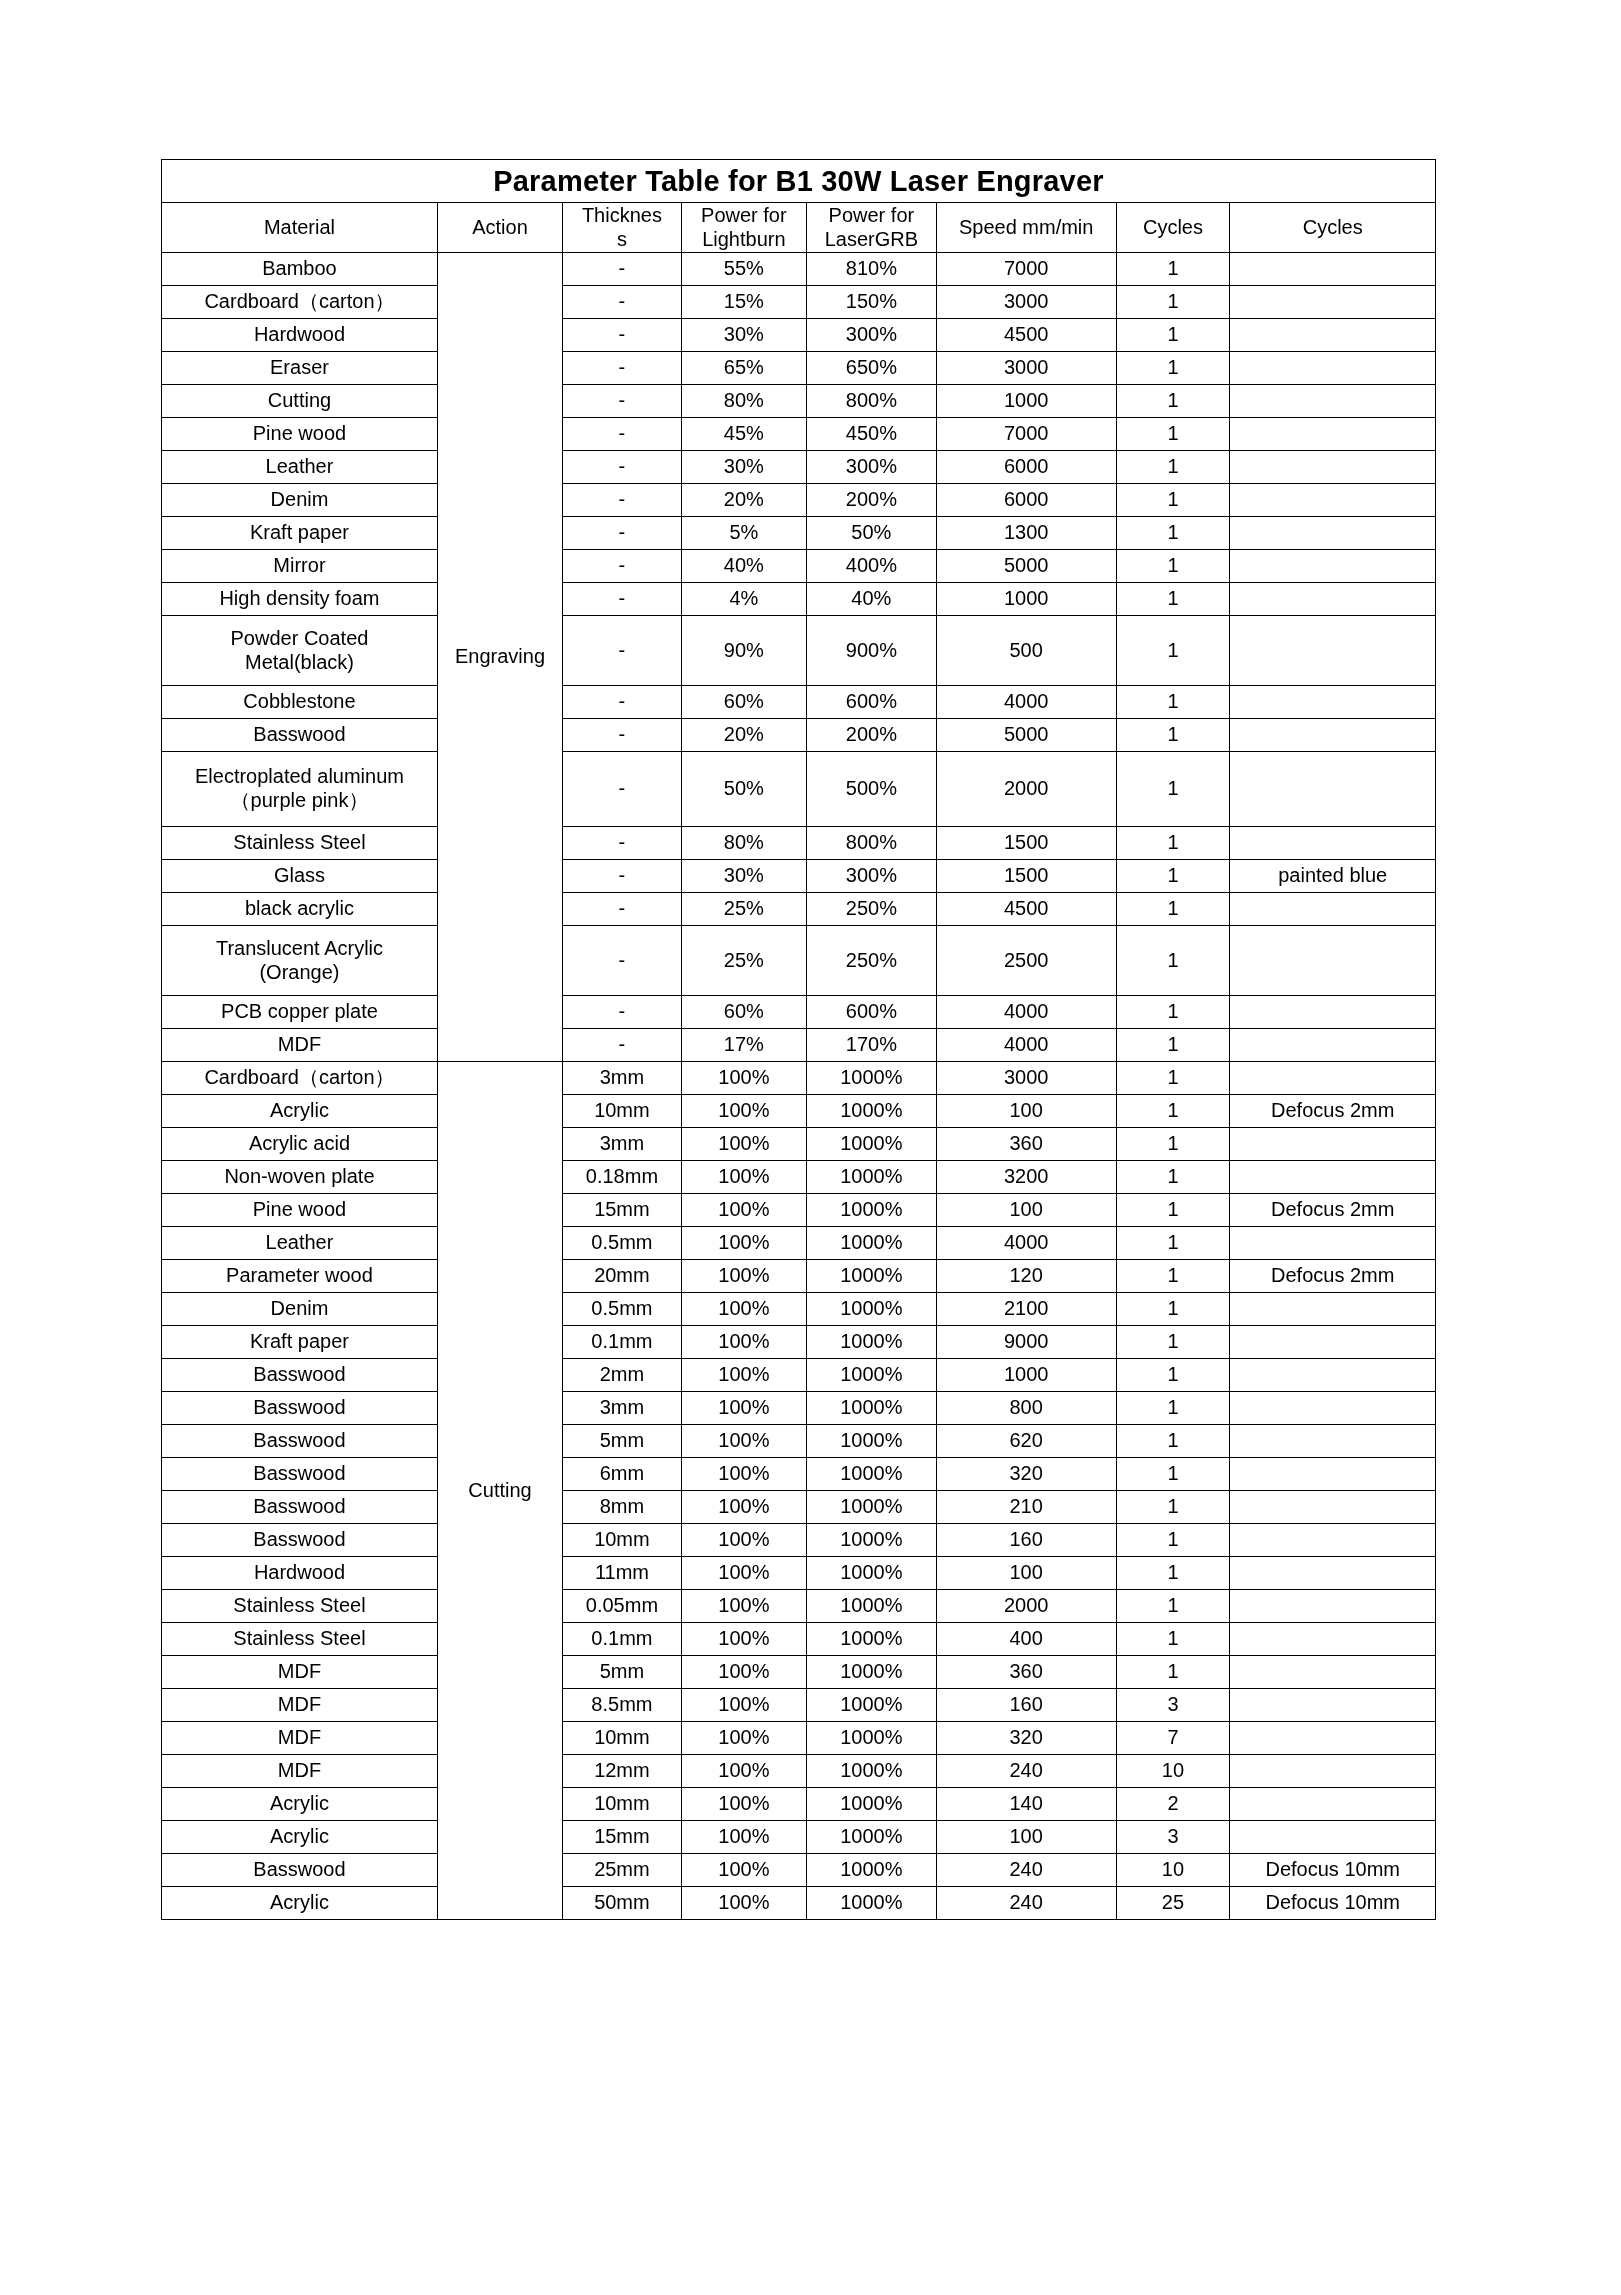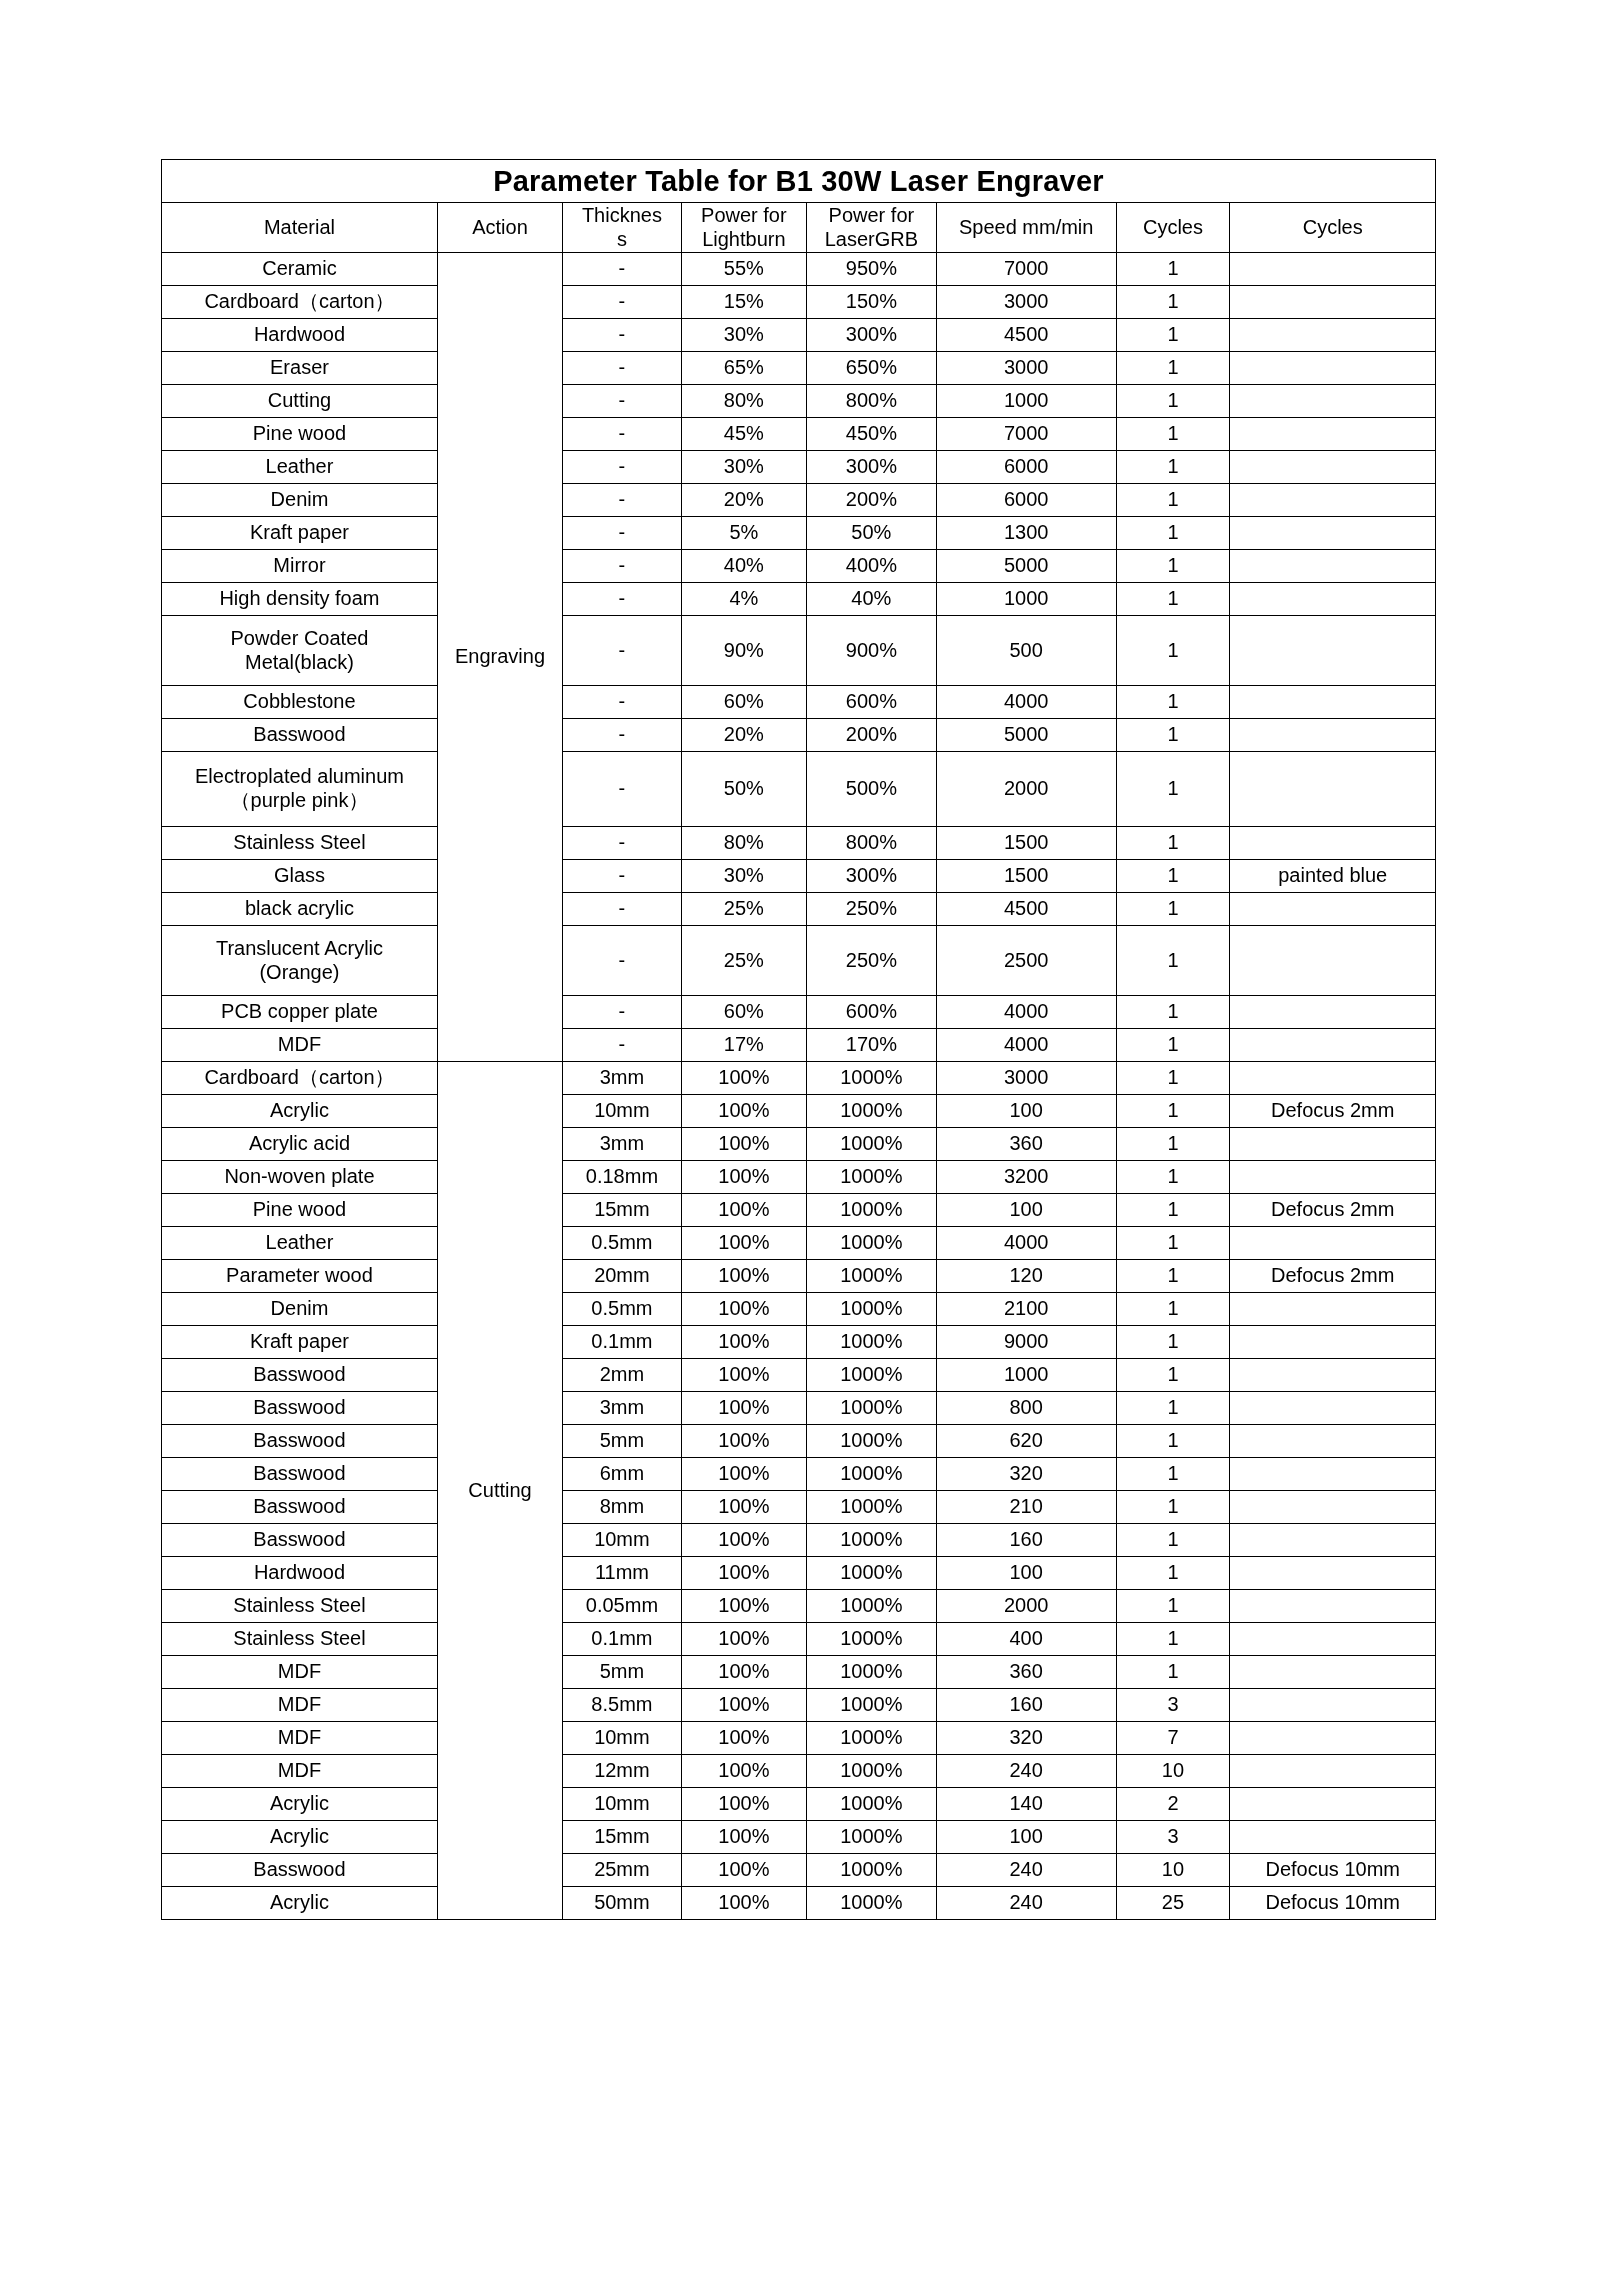--- a/index.html
+++ b/index.html
@@ -137,26 +137,26 @@
           </td>
           <td>
             <span class="hdr-stack">Cycles</span>
           </td>
           <td>
             <span class="hdr-stack">Cycles</span>
           </td>
         </tr>
         <tr class="data-row">
           <td>
-            <span class="hdr-stack">Ceramic</span>
+            <span class="hdr-stack">Bamboo</span>
           </td>
           <td class="action-cell" rowspan="21">Engraving</td>
           <td>-</td>
           <td>55%</td>
-          <td>950%</td>
+          <td>810%</td>
           <td>7000</td>
           <td>1</td>
           <td></td>
         </tr>
         <tr class="data-row">
           <td>
             <span class="hdr-stack">Cardboard（carton）</span>
           </td>
           <td>-</td>
           <td>15%</td>

